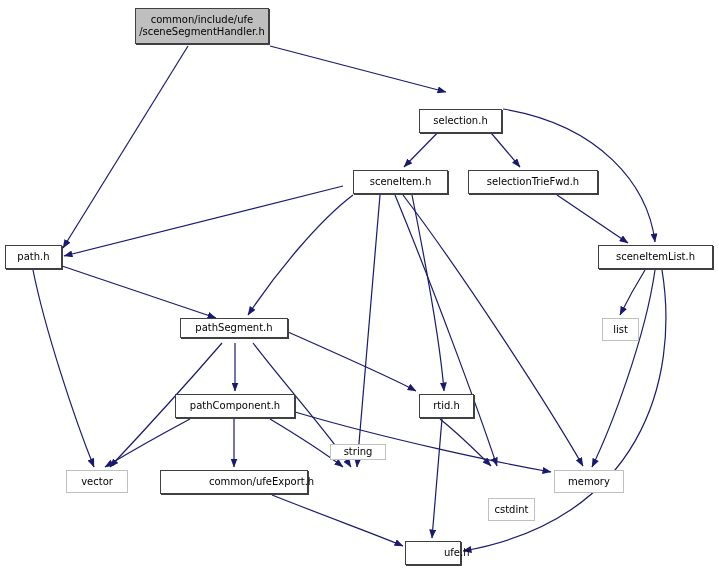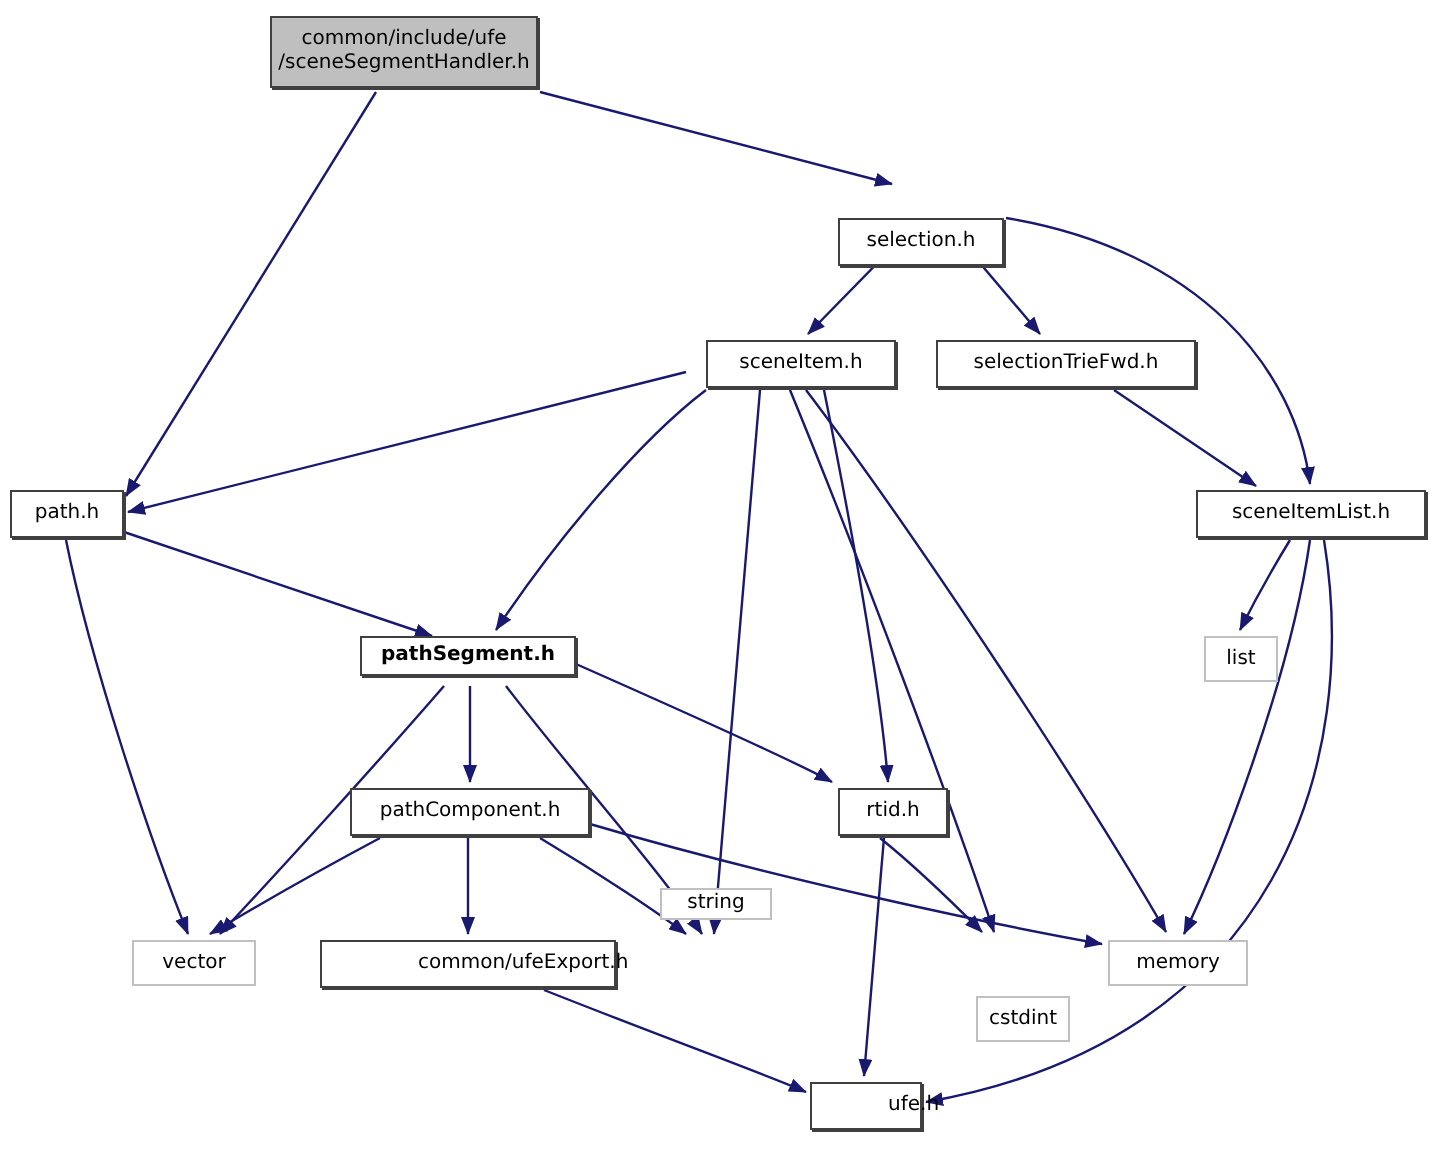--- a/index.html
+++ b/index.html
@@ -100,21 +100,21 @@
   </svg>
   <div id="nodes-layer">
       <div class="gnode root" style="left: 135px; top: 8px; width: 134px; height: 36px;"><span class="lbl">common/include/ufe
 /sceneSegmentHandler.h</span></div>
       <div class="gnode proj" style="left: 419px; top: 109px; width: 83px; height: 24px;"><span class="lbl">selection.h</span></div>
       <div class="gnode proj" style="left: 343px; top: 170px; width: 95px; height: 24px; margin-left: 10px;"><span class="lbl">sceneItem.h</span></div>
       <div class="gnode proj" style="left: 468px; top: 170px; width: 130px; height: 24px;"><span class="lbl">selectionTrieFwd.h</span></div>
       <div class="gnode proj" style="left: 598px; top: 245px; width: 115px; height: 24px;"><span class="lbl">sceneItemList.h</span></div>
       <div class="gnode proj" style="left: 5px; top: 245px; width: 57px; height: 24px;"><span class="lbl">path.h</span></div>
       <div class="gnode sys" style="left: 602px; top: 318px; width: 37px; height: 23px;"><span class="lbl">list</span></div>
-      <div class="gnode proj" style="left: 180px; top: 318px; width: 108px; height: 20px; font-weight: bold;"><span class="lbl">pathSegment.h</span></div>
+      <div class="gnode proj" style="left: 180px; top: 318px; width: 108px; height: 20px;"><span class="lbl">pathSegment.h</span></div>
       <div class="gnode proj" style="left: 175px; top: 394px; width: 120px; height: 24px;"><span class="lbl">pathComponent.h</span></div>
       <div class="gnode proj" style="left: 419px; top: 394px; width: 55px; height: 24px;"><span class="lbl">rtid.h</span></div>
       <div class="gnode sys" style="left: 66px; top: 470px; width: 62px; height: 23px;"><span class="lbl">vector</span></div>
       <div class="gnode proj" style="left: 160px; top: 470px; width: 148px; height: 24px; padding-left: 48px;"><span class="lbl">common/ufeExport.h</span></div>
       <div class="gnode sys" style="left: 330px; top: 444px; width: 56px; height: 16px;"><span class="lbl">string</span></div>
       <div class="gnode sys" style="left: 488px; top: 470px; width: 47px; height: 23px; margin-top: 28px;"><span class="lbl">cstdint</span></div>
       <div class="gnode sys" style="left: 554px; top: 470px; width: 70px; height: 23px;"><span class="lbl">memory</span></div>
       <div class="gnode proj" style="left: 405px; top: 541px; width: 56px; height: 24px; padding-left: 38px;"><span class="lbl">ufe.h</span></div>
     </div>
 </div>

